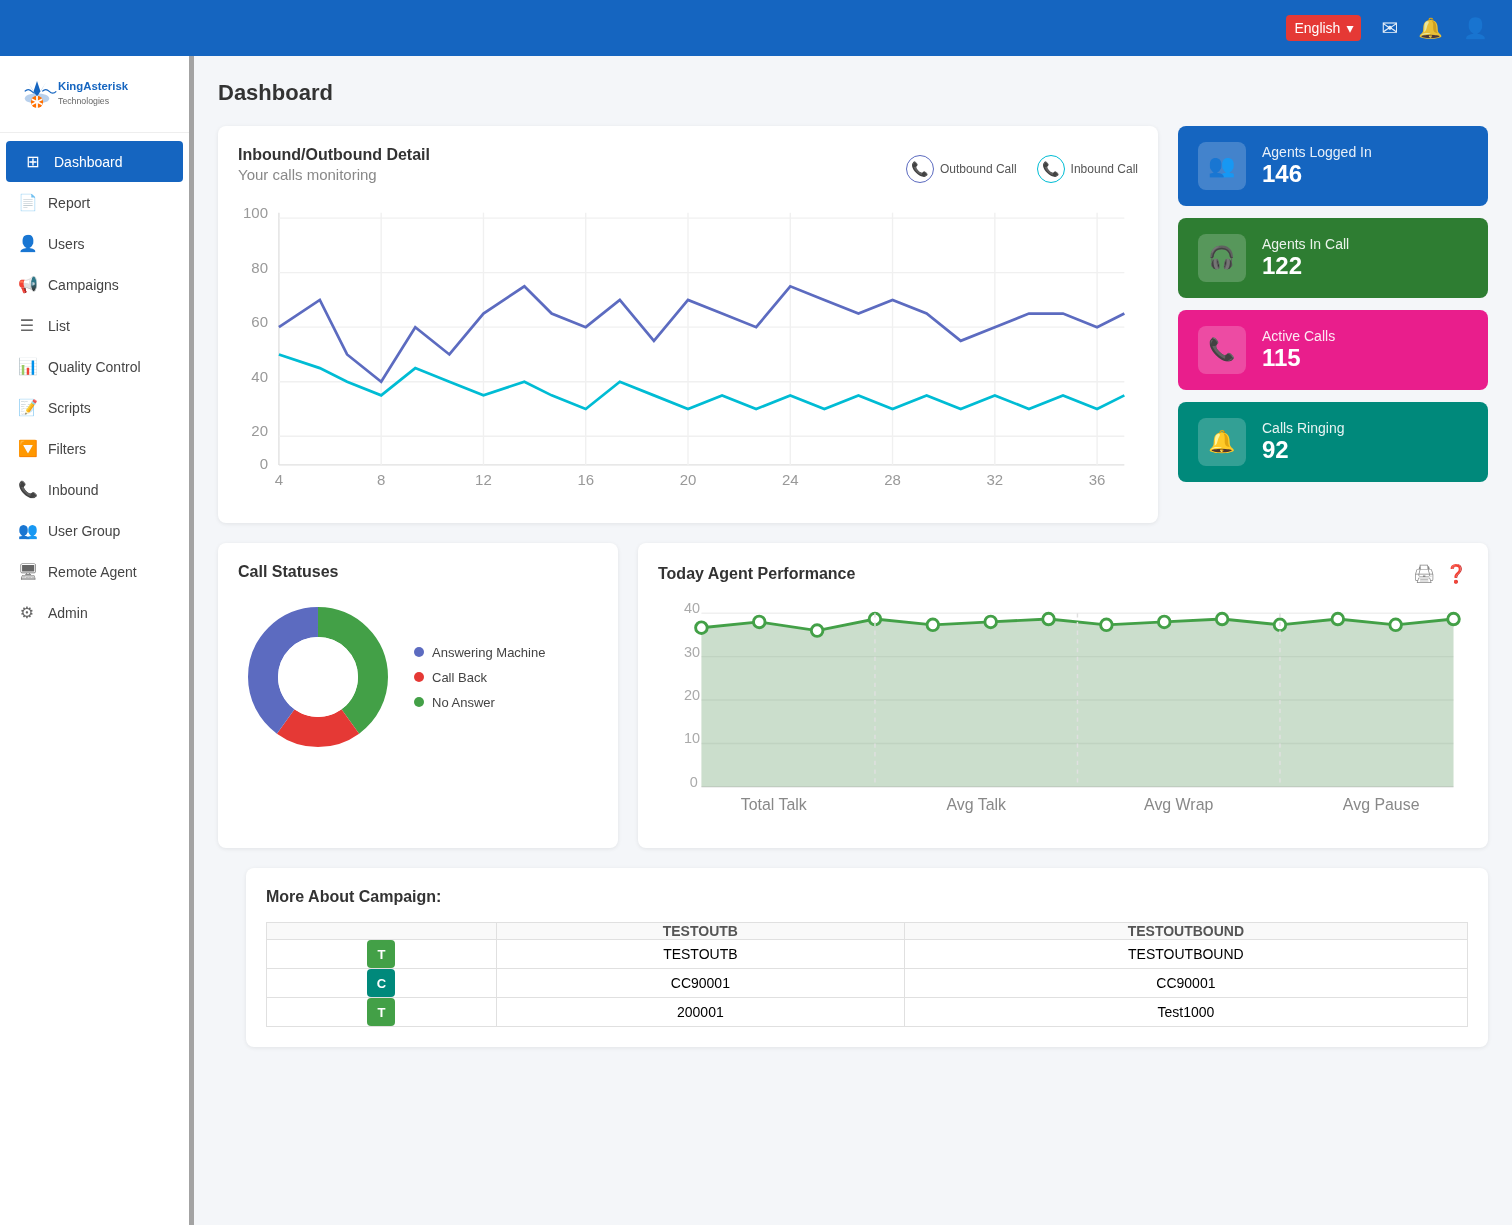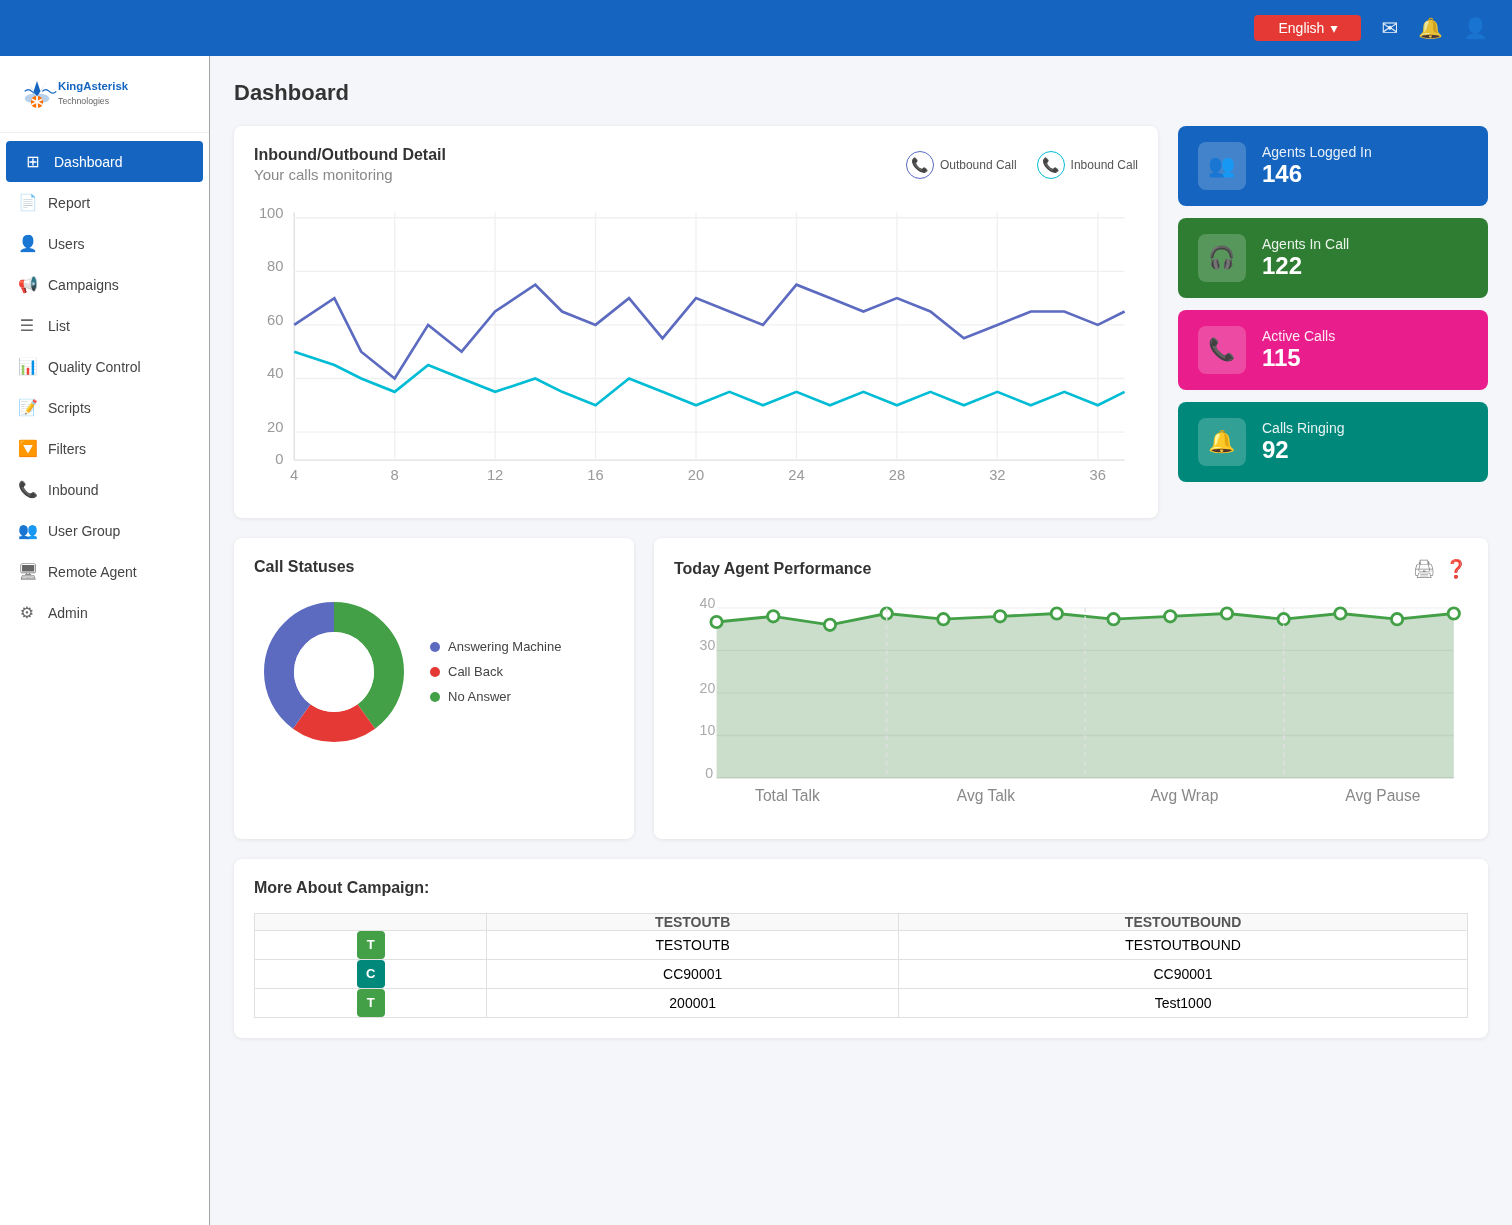--- a/index.html
+++ b/index.html
@@ -14,42 +14,42 @@
       justify-content: flex-end;
       padding: 0 24px;
       gap: 20px;
       flex-shrink: 0;
     }
     .topbar-lang {
       background: #e53935;
       color: #fff;
       border: none;
       border-radius: 4px;
-      padding: 5px 24px;
+      padding: 5px 8px;
       font-size: 14px;
       cursor: pointer;
       display: flex;
       align-items: center;
       gap: 6px;
     }
     .topbar-icon {
       color: #fff;
       font-size: 20px;
       cursor: pointer;
       opacity: 0.9;
     }
 
     
     .layout { display: flex; flex: 1; overflow: hidden; }
 
     
     .sidebar {
-      width: 210px;
+      width: 194px;
       background: #fff;
-      border-right: 1px solid #a3a3a3;
+      border-right: 5px solid #a3a3a3;
       display: flex;
       flex-direction: column;
       overflow-y: auto;
       flex-shrink: 0;
     }
     .sidebar-logo {
       padding: 14px 16px;
       border-bottom: 1px solid #eee;
       display: flex;
       align-items: center;
@@ -77,21 +77,21 @@
     
     .dashboard-grid { display: grid; grid-template-columns: 1fr 310px; gap: 20px; margin-bottom: 20px; }
 
     
     .card { background: #fff; border-radius: 8px; padding: 20px; box-shadow: 0 1px 4px rgba(0,0,0,0.08); }
     .card-title { font-size: 16px; font-weight: 600; color: #333; }
     .card-subtitle { font-size: 15px; color: #888; margin-top: 2px; }
     .chart-legend { display: flex; gap: 20px; margin-left: auto; }
     .legend-item { display: flex; align-items: center; gap: 6px; font-size: 12px; color: #555; }
     .legend-icon { width: 28px; height: 28px; border-radius: 50%; border: 1px solid #ccc; display: flex; align-items: center; justify-content: center; }
-    .chart-header { display: flex; align-items: center; margin-bottom: 16px; }
+    .chart-header { display: flex; align-items: flex-end; margin-bottom: 16px; }
 
     
     .stat-cards { display: flex; flex-direction: column; gap: 12px; }
     .stat-card {
       border-radius: 8px;
       padding: 16px 20px;
       display: flex;
       align-items: center;
       gap: 16px;
       color: #fff;
@@ -119,21 +119,21 @@
     .donut-wrap { display: flex; align-items: center; gap: 16px; margin-top: 16px; }
     .donut-legend { display: flex; flex-direction: column; gap: 10px; }
     .donut-legend-item { display: flex; align-items: center; gap: 8px; font-size: 13px; color: #444; }
     .dot { width: 10px; height: 10px; border-radius: 50%; }
 
     
     .perf-header { display: flex; align-items: center; justify-content: space-between; margin-bottom: 8px; }
     .perf-actions { display: flex; gap: 10px; color: #888; font-size: 18px; }
 
     
-    .campaign-card { background: #fff; border-radius: 8px; padding: 20px; box-shadow: 0 1px 4px rgba(0,0,0,0.08); margin-bottom: 20px; }
+    .campaign-card { background: #fff; border-radius: 8px; padding: 20px; box-shadow: 0 1px 4px rgba(0,0,0,0.08); margin-bottom: 20px; margin-left: 28px; }
     .campaign-title { font-size: 16px; font-weight: 600; color: #333; margin-bottom: 16px; }
     .campaign-table { width: 100%; border-collapse: collapse; }
     .campaign-table th, .campaign-table td { padding: 0 16px; border: 1px solid #e0e0e0; font-size: 14px; text-align: center; }
     .campaign-table th { background: #f9f9f9; font-weight: 600; color: #555; }
     .badge { width: 28px; height: 28px; border-radius: 4px; display: inline-flex; align-items: center; justify-content: center; color: #fff; font-weight: 700; font-size: 13px; }
     .badge.green-b { background: #43a047; }
     .badge.teal-b { background: #00897b; }
     .badge-cell { display: flex; align-items: center; justify-content: center; }
 
     

